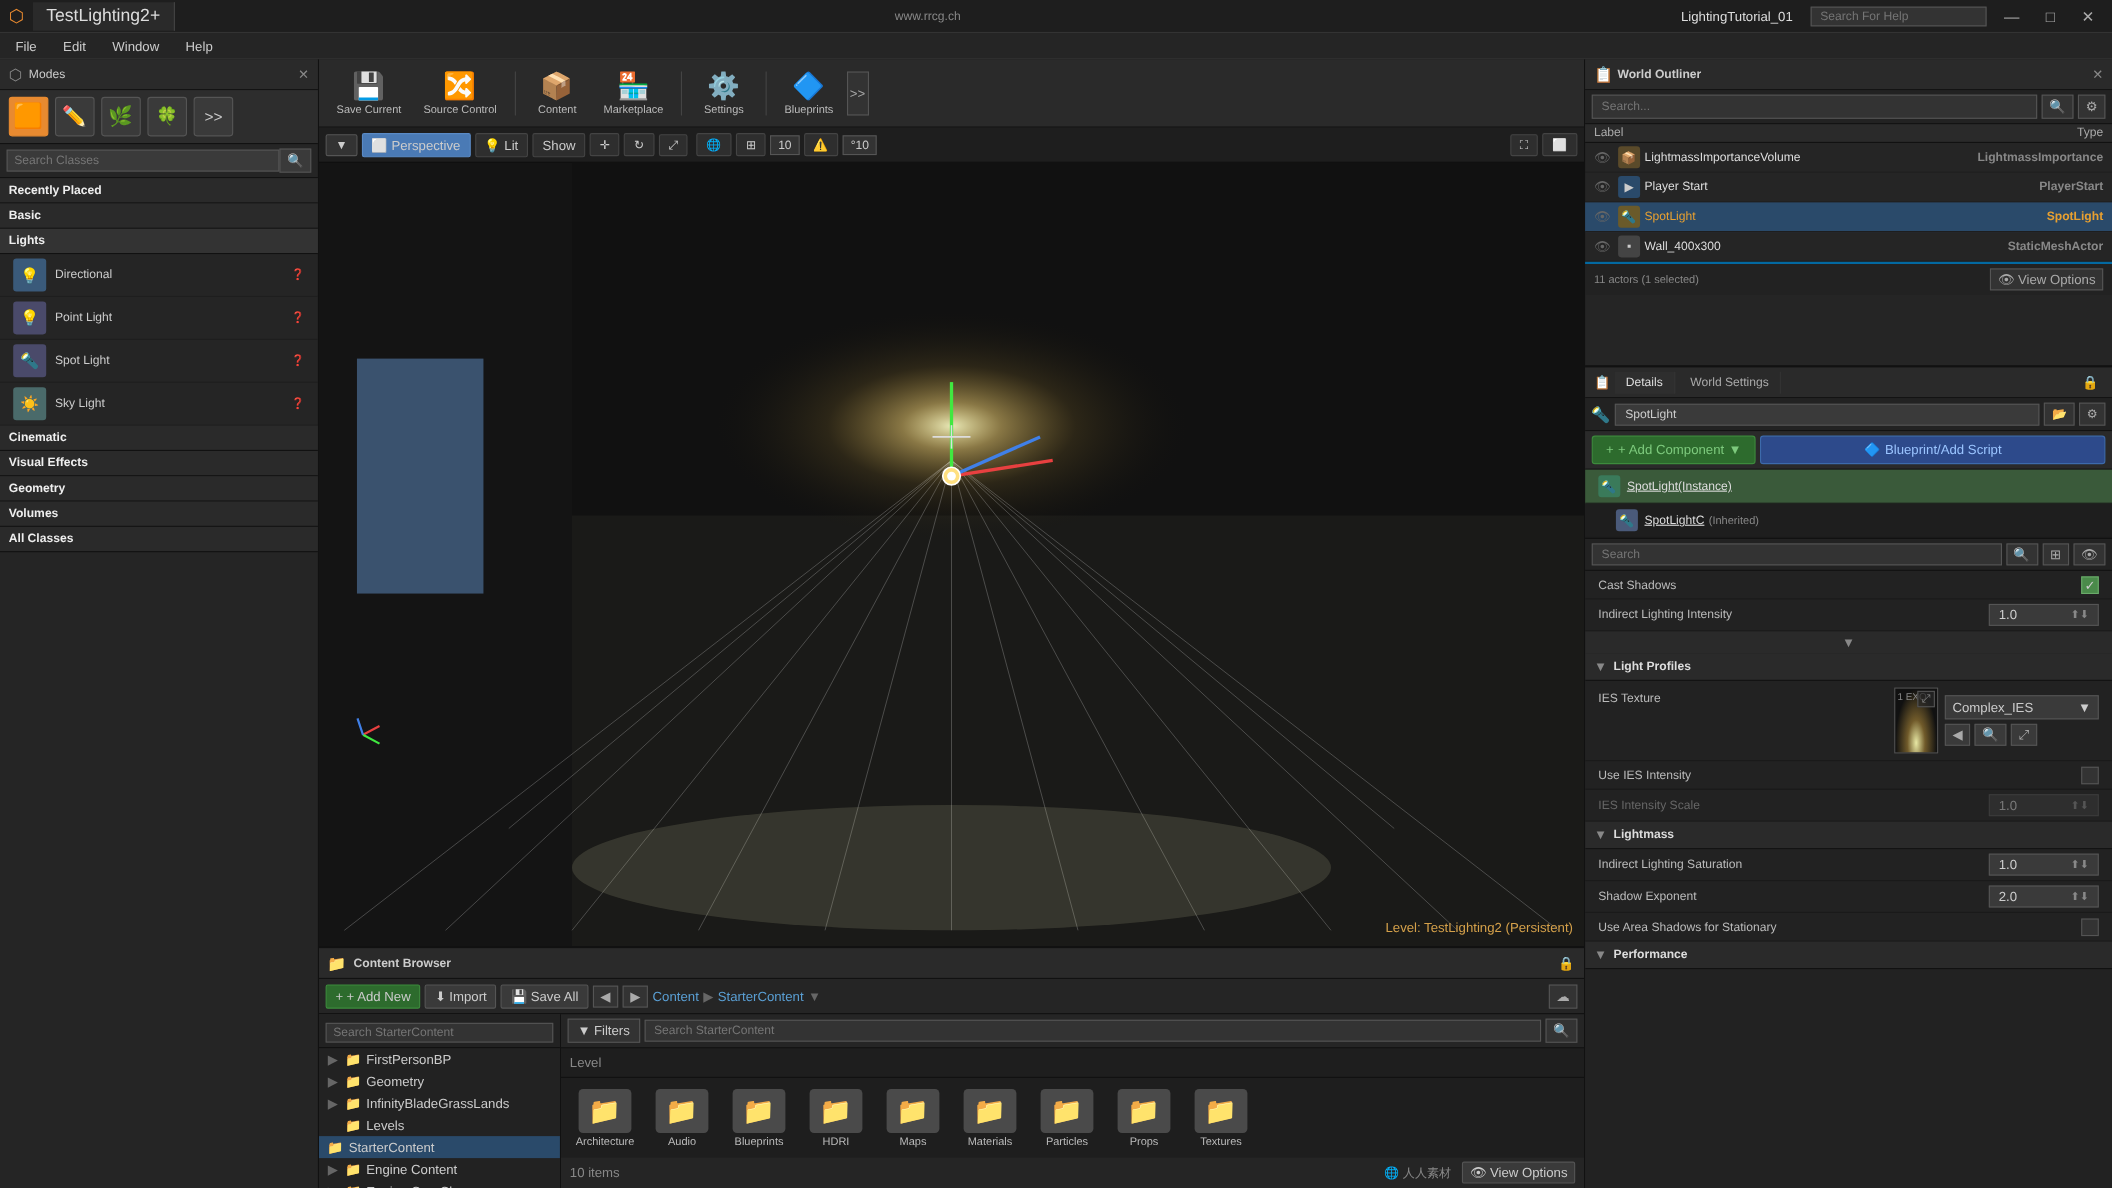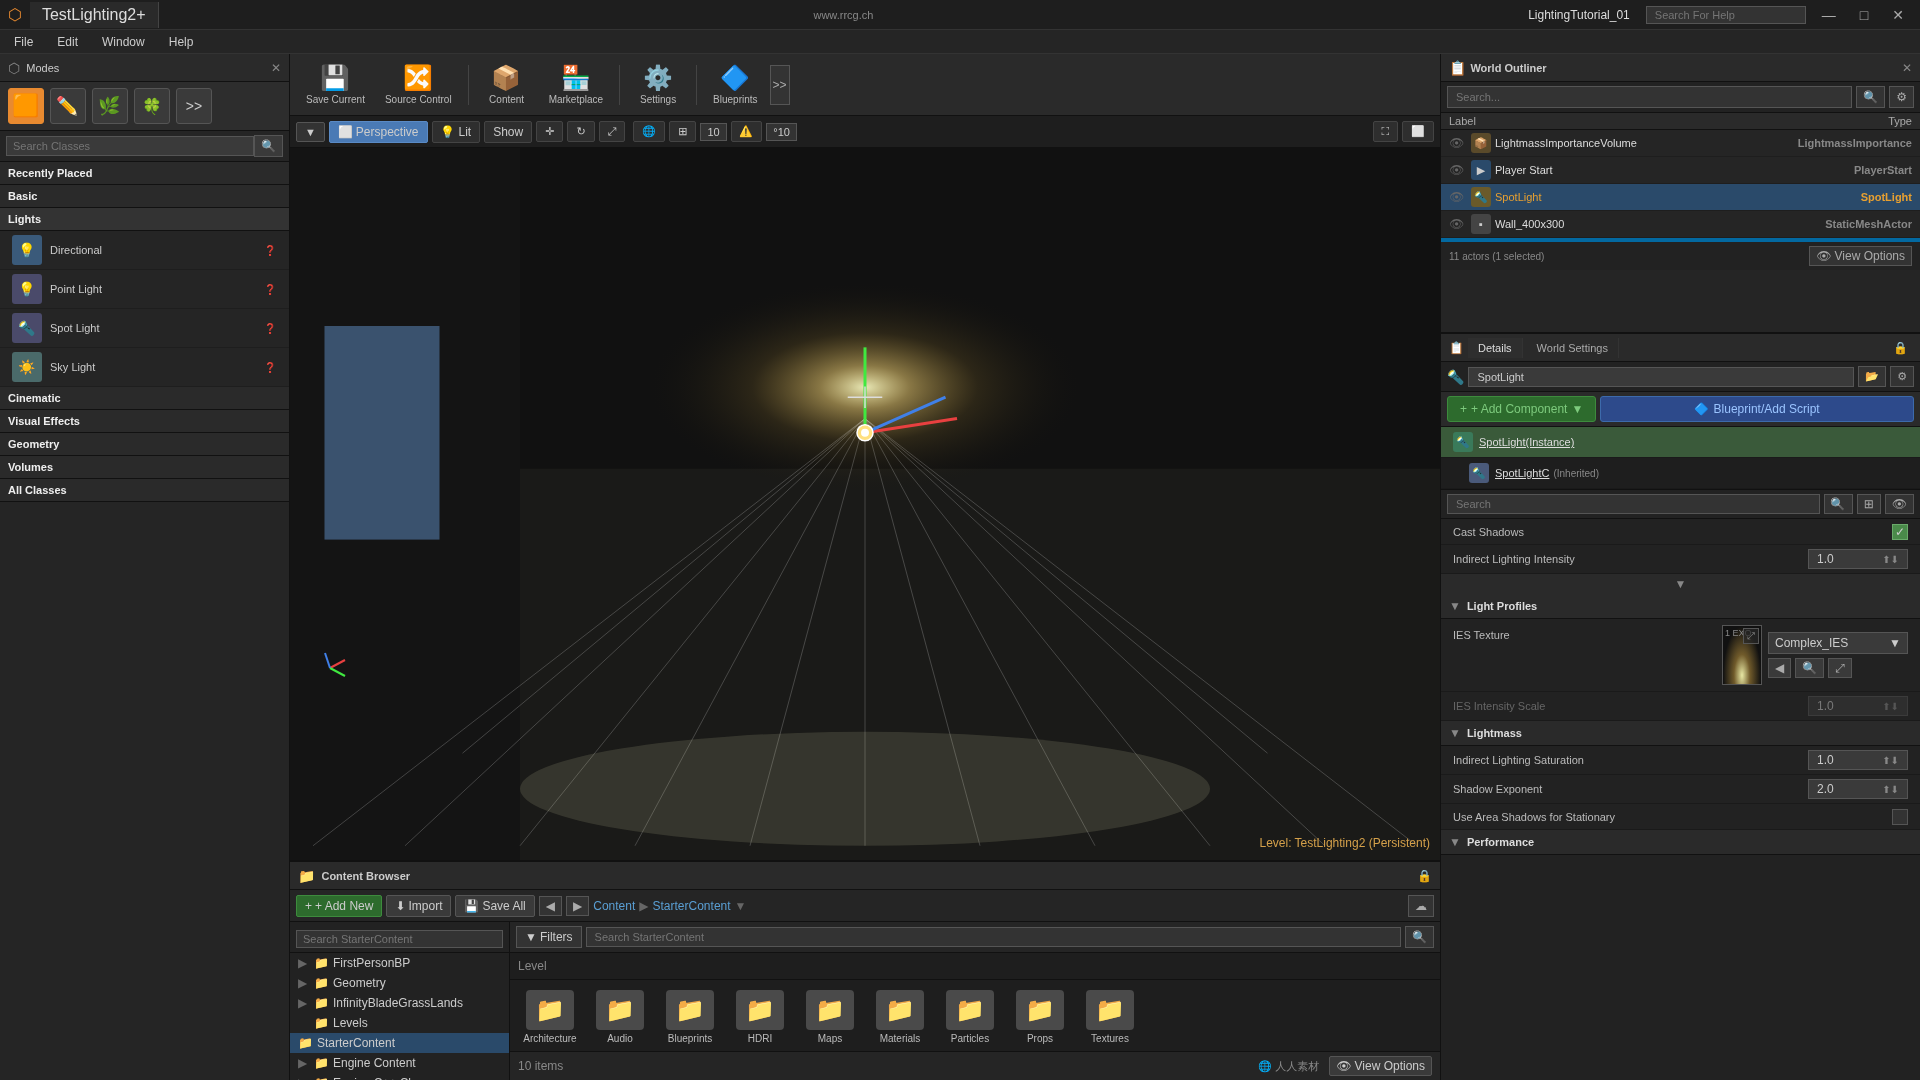--- a/index.html
+++ b/index.html
@@ -395,21 +395,21 @@
     .outliner-row.selected { background: #2a4a6a; }
     .outliner-row .eye-icon { width: 18px; color: #666; font-size: 12px; }
     .outliner-row .actor-icon { width: 20px; height: 20px; margin: 0 4px; background: #444; border-radius: 3px; display: flex; align-items: center; justify-content: center; font-size: 11px; }
     .outliner-row .actor-name { flex: 1; font-size: 11px; color: #ddd; }
     .outliner-row .actor-name.spotlight { color: #e8a030; }
     .outliner-row .actor-type { width: 140px; font-size: 11px; color: #888; text-align: right; font-weight: bold; }
     .outliner-row .actor-type.spotlight { color: #e8a030; }
     #outliner-footer {
       padding: 4px 8px;
       background: #222;
-      border-top: 4px solid #0369a1;
+      border-top: 2px solid #0369a1;
       display: flex;
       align-items: center;
       justify-content: space-between;
     }
     #outliner-footer .count { color: #888; font-size: 10px; }
 
     
     #details {
       flex: 1;
       display: flex;
@@ -1097,20 +1097,26 @@
                 <div class="ies-actions">
                   <button class="ies-action-btn">◀</button>
                   <button class="ies-action-btn">🔍</button>
                   <button class="ies-action-btn">⤢</button>
                 </div>
               </div>
             </div>
           </div>
         </div>
 
+        <div class="details-prop">
+          <span class="prop-label">Use IES Intensity</span>
+          <div class="prop-value">
+            <div class="prop-checkbox" style="background:#333; border-color:#555;"></div>
+          </div>
+        </div>
 
         <div class="details-prop">
           <span class="prop-label" style="color:#666;">IES Intensity Scale</span>
           <div class="prop-value">
             <div class="prop-number" style="opacity:0.5;">
               <span>1.0</span>
               <span class="prop-arrow">⬆⬇</span>
             </div>
           </div>
         </div>

